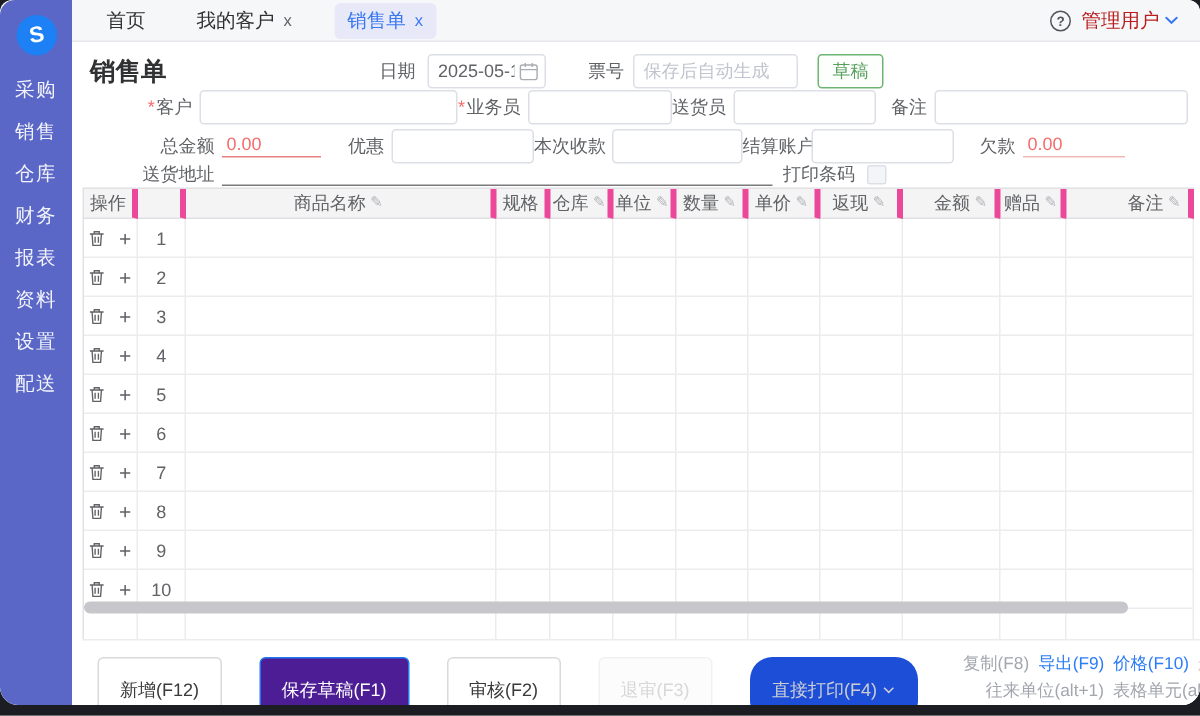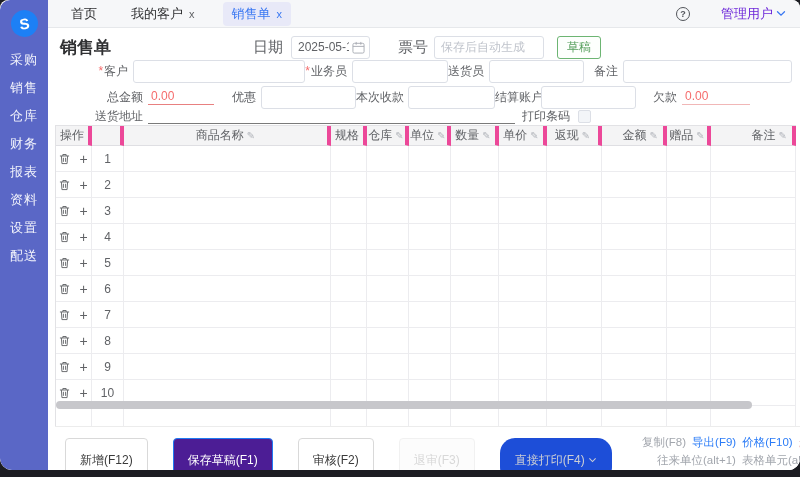--- a/index.html
+++ b/index.html
@@ -20,28 +20,28 @@
   .main { flex:1; display:flex; flex-direction:column; min-width:0; }
   .tabbar { height:28px; background:#f6f7f9; border-bottom:1px solid #e6e8eb; display:flex; align-items:center; padding:0 14px 0 17px; }
   .tabs { display:flex; align-items:center; gap:22px; }
   .tab { font-size:13px; color:#303133; display:flex; align-items:center; gap:6px; cursor:pointer; padding:3px 6px; border-radius:4px; }
   .tab .tab-x { font-size:11px; color:#606266; }
   .tab.active { background:#e8e9f8; color:#3a78f2; padding:3px 9px; }
   .tab.active .tab-x { color:#3a78f2; }
   .tab-right { margin-left:auto; display:flex; align-items:center; gap:7px; }
   .help-circle { width:14px; height:14px; border:1.2px solid #52555b; border-radius:50%; color:#52555b; font-size:9px;
                  display:flex; align-items:center; justify-content:center; font-weight:bold; cursor:pointer; }
-  .user-menu { color:#6d28d9; font-size:13px; display:flex; align-items:center; gap:3px; cursor:pointer;margin-left:24px; }
+  .user-menu { color:#b91c1c; font-size:13px; display:flex; align-items:center; gap:3px; cursor:pointer; }
 
   .content { flex:1; background:#fff; position:relative; overflow:hidden; }
 
   
   .hdr { display:flex; align-items:center; height:28px; padding:10px 12px 0 12px; }
   .page-title { font-size:17px; font-weight:bold; color:#303133; }
-  .lbl { font-size:15px; color:#606266; }
+  .lbl { font-size:12px; color:#606266; }
   .hdr .date-lbl { margin-left:142px; }
   .inp { border:1px solid #dcdfe6; border-radius:3px; height:23px; background:#fff; font-size:12px; color:#606266;
          font-family:"Liberation Sans","DejaVu Sans",sans-serif; padding:0 6px; outline:none; }
   .inp::placeholder { color:#c0c4cc; }
   .date-wrap { position:relative; margin-left:8px; }
   .date-wrap .inp { width:79px; padding-right:20px; }
   .cal-ic { position:absolute; right:5px; top:5px; }
   .hdr .bill-lbl { margin-left:28px; }
   .bill-inp { margin-left:6px; width:110px; }
   .draft-badge { margin-left:13px; border:1px solid #6db573; color:#57a05e; background:#fdfffd; font-size:12px;

